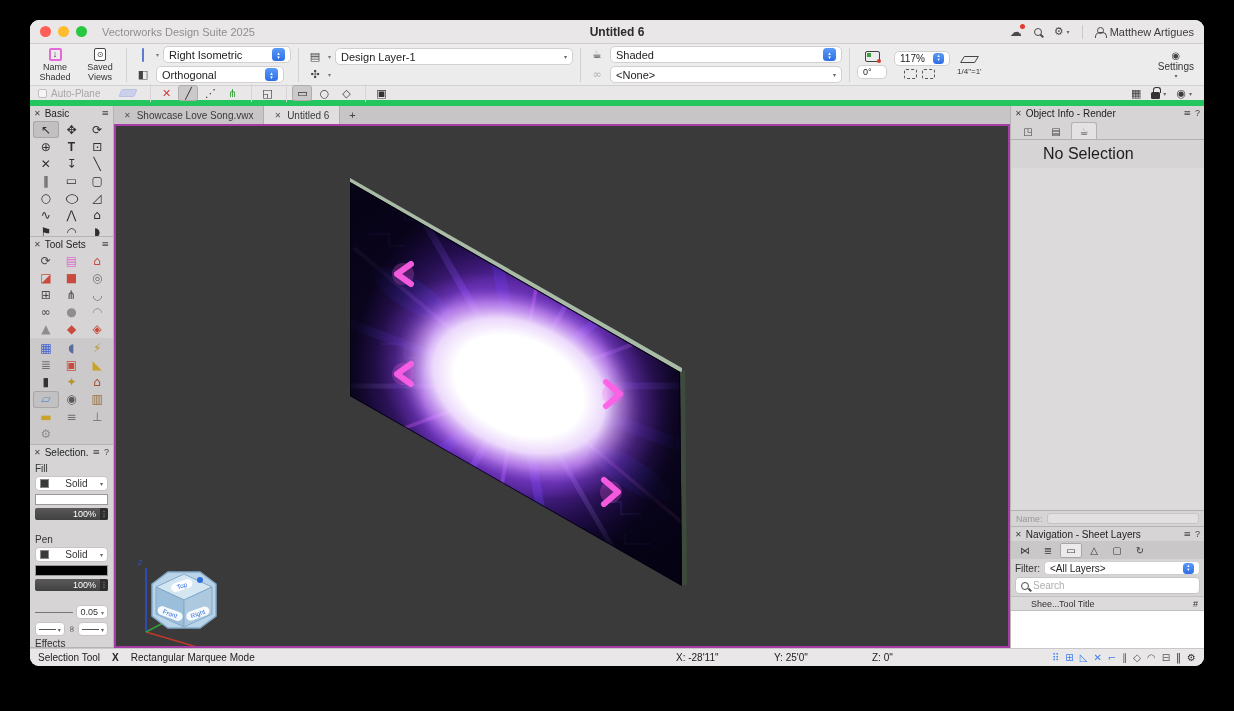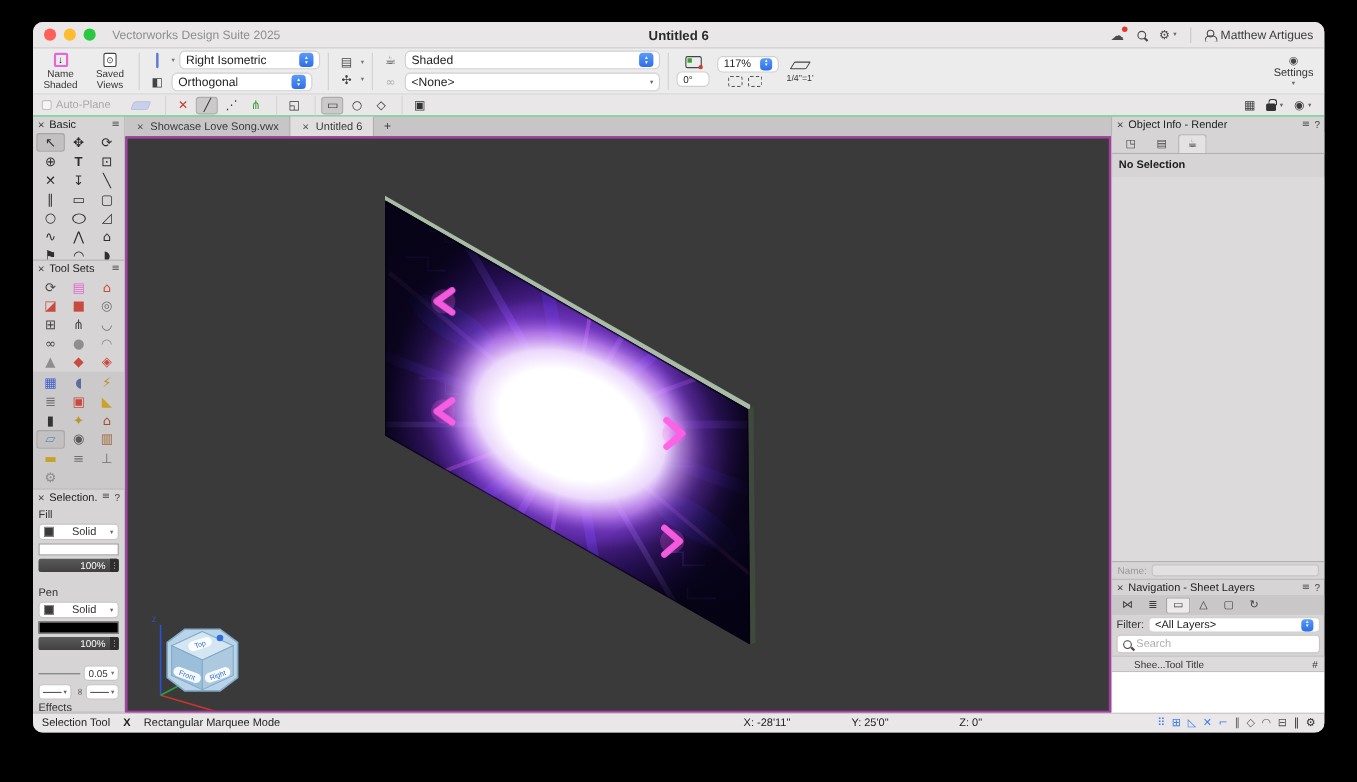--- a/index.html
+++ b/index.html
@@ -47,21 +47,21 @@
   .miniscreen { width:15px; height:11px; border:1.5px solid #444; border-radius:2px; position:relative; }
   .miniscreen::before { content:""; position:absolute; left:1px; top:1px; width:4px; height:4px; background:#3aa13a; }
   .miniscreen::after { content:""; position:absolute; right:-2px; bottom:-2px; width:4px; height:4px; background:#d23b2e; border-radius:50%; }
   .fitbox { width:13px; height:10px; border:1.5px dashed #555; border-radius:2px; margin-right:5px; display:inline-block; }
   .scalepara { width:15px; height:7px; border:1.5px solid #444; border-radius:1px; transform:skewX(-32deg); margin:2px auto 1px; }
   .scale-lbl { font-size:8px; color:#333; text-align:center; }
   .settings { margin-left:auto; display:flex; flex-direction:column; align-items:center; font-size:10px; color:#333; padding-right:4px; }
   .settings .ic { font-size:10px; color:#444; }
 
   
-  .modebar { height:20px; background:#e9e7e7; border-bottom:1px solid #22c55e; display:flex; align-items:center; padding:0 8px; gap:4px; font-size:10px; flex:none; }
+  .modebar { height:20px; background:#e9e7e7; border-bottom:6px solid #22c55e; display:flex; align-items:center; padding:0 8px; gap:4px; font-size:10px; flex:none; }
   .chk { width:9px; height:9px; background:#f6f4f4; border:1px solid #c2c0c0; border-radius:2px; }
   .auto-lbl { color:#a9a7a7; margin-right:6px; }
   .pill3d.dis { opacity:.35; margin:0 10px; }
   .mgrp { display:flex; align-items:center; gap:2px; background:transparent; border-left:1px solid #d6d4d4; padding:0 5px; height:18px; }
   .mbtn { width:20px; height:16px; display:flex; align-items:center; justify-content:center; font-size:11px; color:#333; border-radius:3px; }
   .mbtn.sel { background:#cbc9c9; border:1px solid #aeacac; }
   .mb-right { margin-left:auto; display:flex; align-items:center; gap:10px; padding-right:4px; }
   .panes { font-size:11px; color:#3c3c3c; }
   .lock { width:9px; height:7px; background:#333; border-radius:1.5px; position:relative; margin-top:4px; }
   .lock::before { content:""; position:absolute; top:-4.5px; left:1.2px; width:6px; height:5px; border:1.5px solid #333; border-bottom:none; border-radius:3px 3px 0 0; }
@@ -120,21 +120,21 @@
   .tab .x { font-size:8px; color:#555; }
   .tab.active { background:#e0dede; }
   .newtab { width:24px; display:flex; align-items:center; justify-content:center; font-size:11px; color:#444; }
   .canvas { flex:1; background:#3a3a3a; border:2px solid #a53da5; position:relative; overflow:hidden; }
 
   
   .oi { height:421px; display:flex; flex-direction:column; border-bottom:1px solid #b5b3b3; flex:none; }
   .oi-tabs { height:20px; background:#d6d4d4; border-bottom:1px solid #b2b0b0; display:flex; align-items:flex-end; padding:0 4px; gap:2px; flex:none; }
   .oi-tab { width:26px; height:17px; display:flex; align-items:center; justify-content:center; font-size:10px; color:#444; border:1px solid transparent; border-bottom:none; border-radius:3px 3px 0 0; }
   .oi-tab.sel { background:#e4e2e2; border-color:#b2b0b0; }
-  .oi-status { font-size:10px; font-weight:bold; color:#1d1d1d; padding:5px 6px; }
+  .oi-status { font-size:16px; font-weight:normal; color:#1d1d1d; padding:5px 6px;margin-left:26px; }
   .oi-body { flex:1; background:#dcdada; }
   .oi-name { height:16px; border-top:1px solid #b2b0b0; display:flex; align-items:center; gap:4px; padding:0 5px; background:#d6d4d4; }
   .oi-name .l { font-size:9px; color:#9a9898; }
   .oi-name .f { flex:1; height:11px; background:#e2e0e0; border:1px solid #c6c4c4; border-radius:3px; }
   .nav { flex:1; display:flex; flex-direction:column; min-height:0; }
   .nav-tabs { height:18px; background:#c9c7c7; display:flex; align-items:center; padding:0 3px; gap:1px; flex:none; }
   .nav-tab { width:22px; height:15px; display:flex; align-items:center; justify-content:center; font-size:10px; color:#3c3c3c; border-radius:2px; }
   .nav-tab.sel { background:#eceaea; box-shadow:inset 0 0 0 1px #a8a6a6; }
   .nav-filter { height:18px; display:flex; align-items:center; gap:4px; padding:0 4px; font-size:10px; color:#333; flex:none; }
   .nav-filter .dd { flex:1; height:14px; font-size:10px; border-radius:4px; }
@@ -222,20 +222,24 @@
               </span>
             </div>
       </div>
     </div>
     <div class="vsep"></div>
 
     <div class="tcol">
       <div class="trow">
         <span class="tico g">▤</span>
             <span class="ddchev g">▾</span>
+        <div class="dd w238">
+              <span class="lbl">Design Layer-1</span>
+              <span class="chev g">▾</span>
+            </div>
       </div>
       <div class="trow">
         <span class="tico g">✣</span>
             <span class="ddchev g">▾</span>
       </div>
     </div>
     <div class="vsep"></div>
 
     <div class="tcol">
       <div class="trow">

